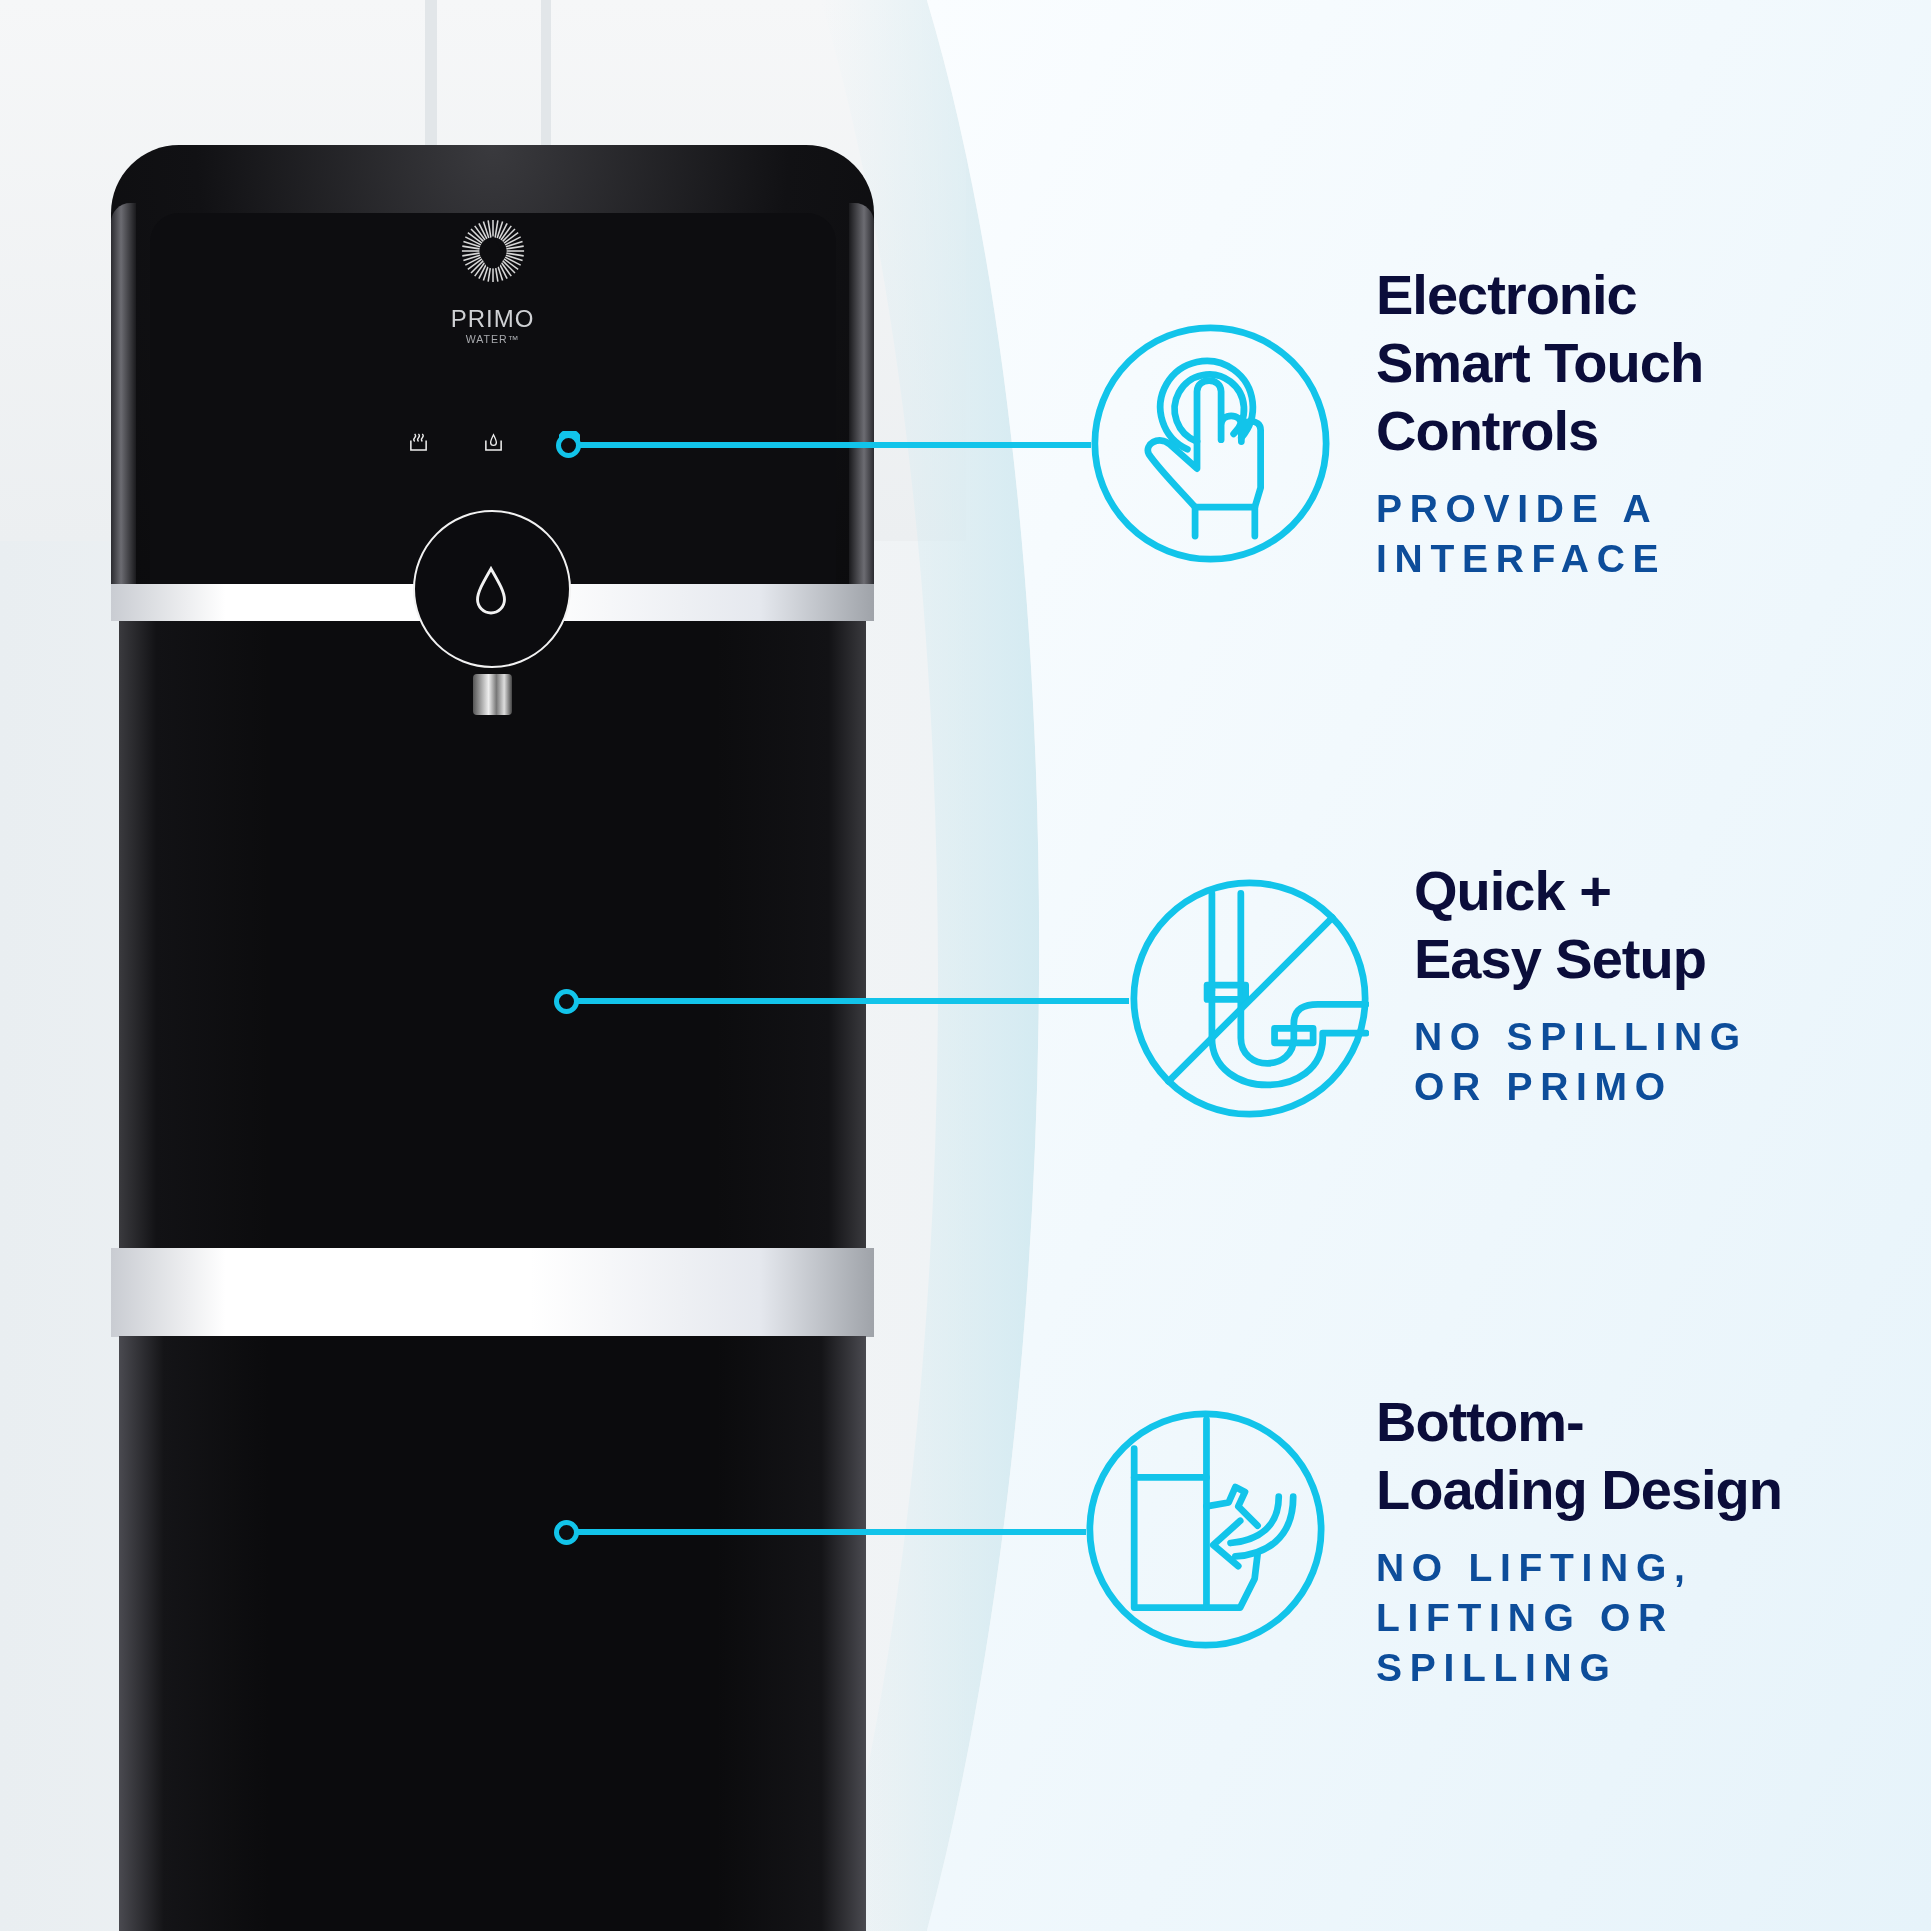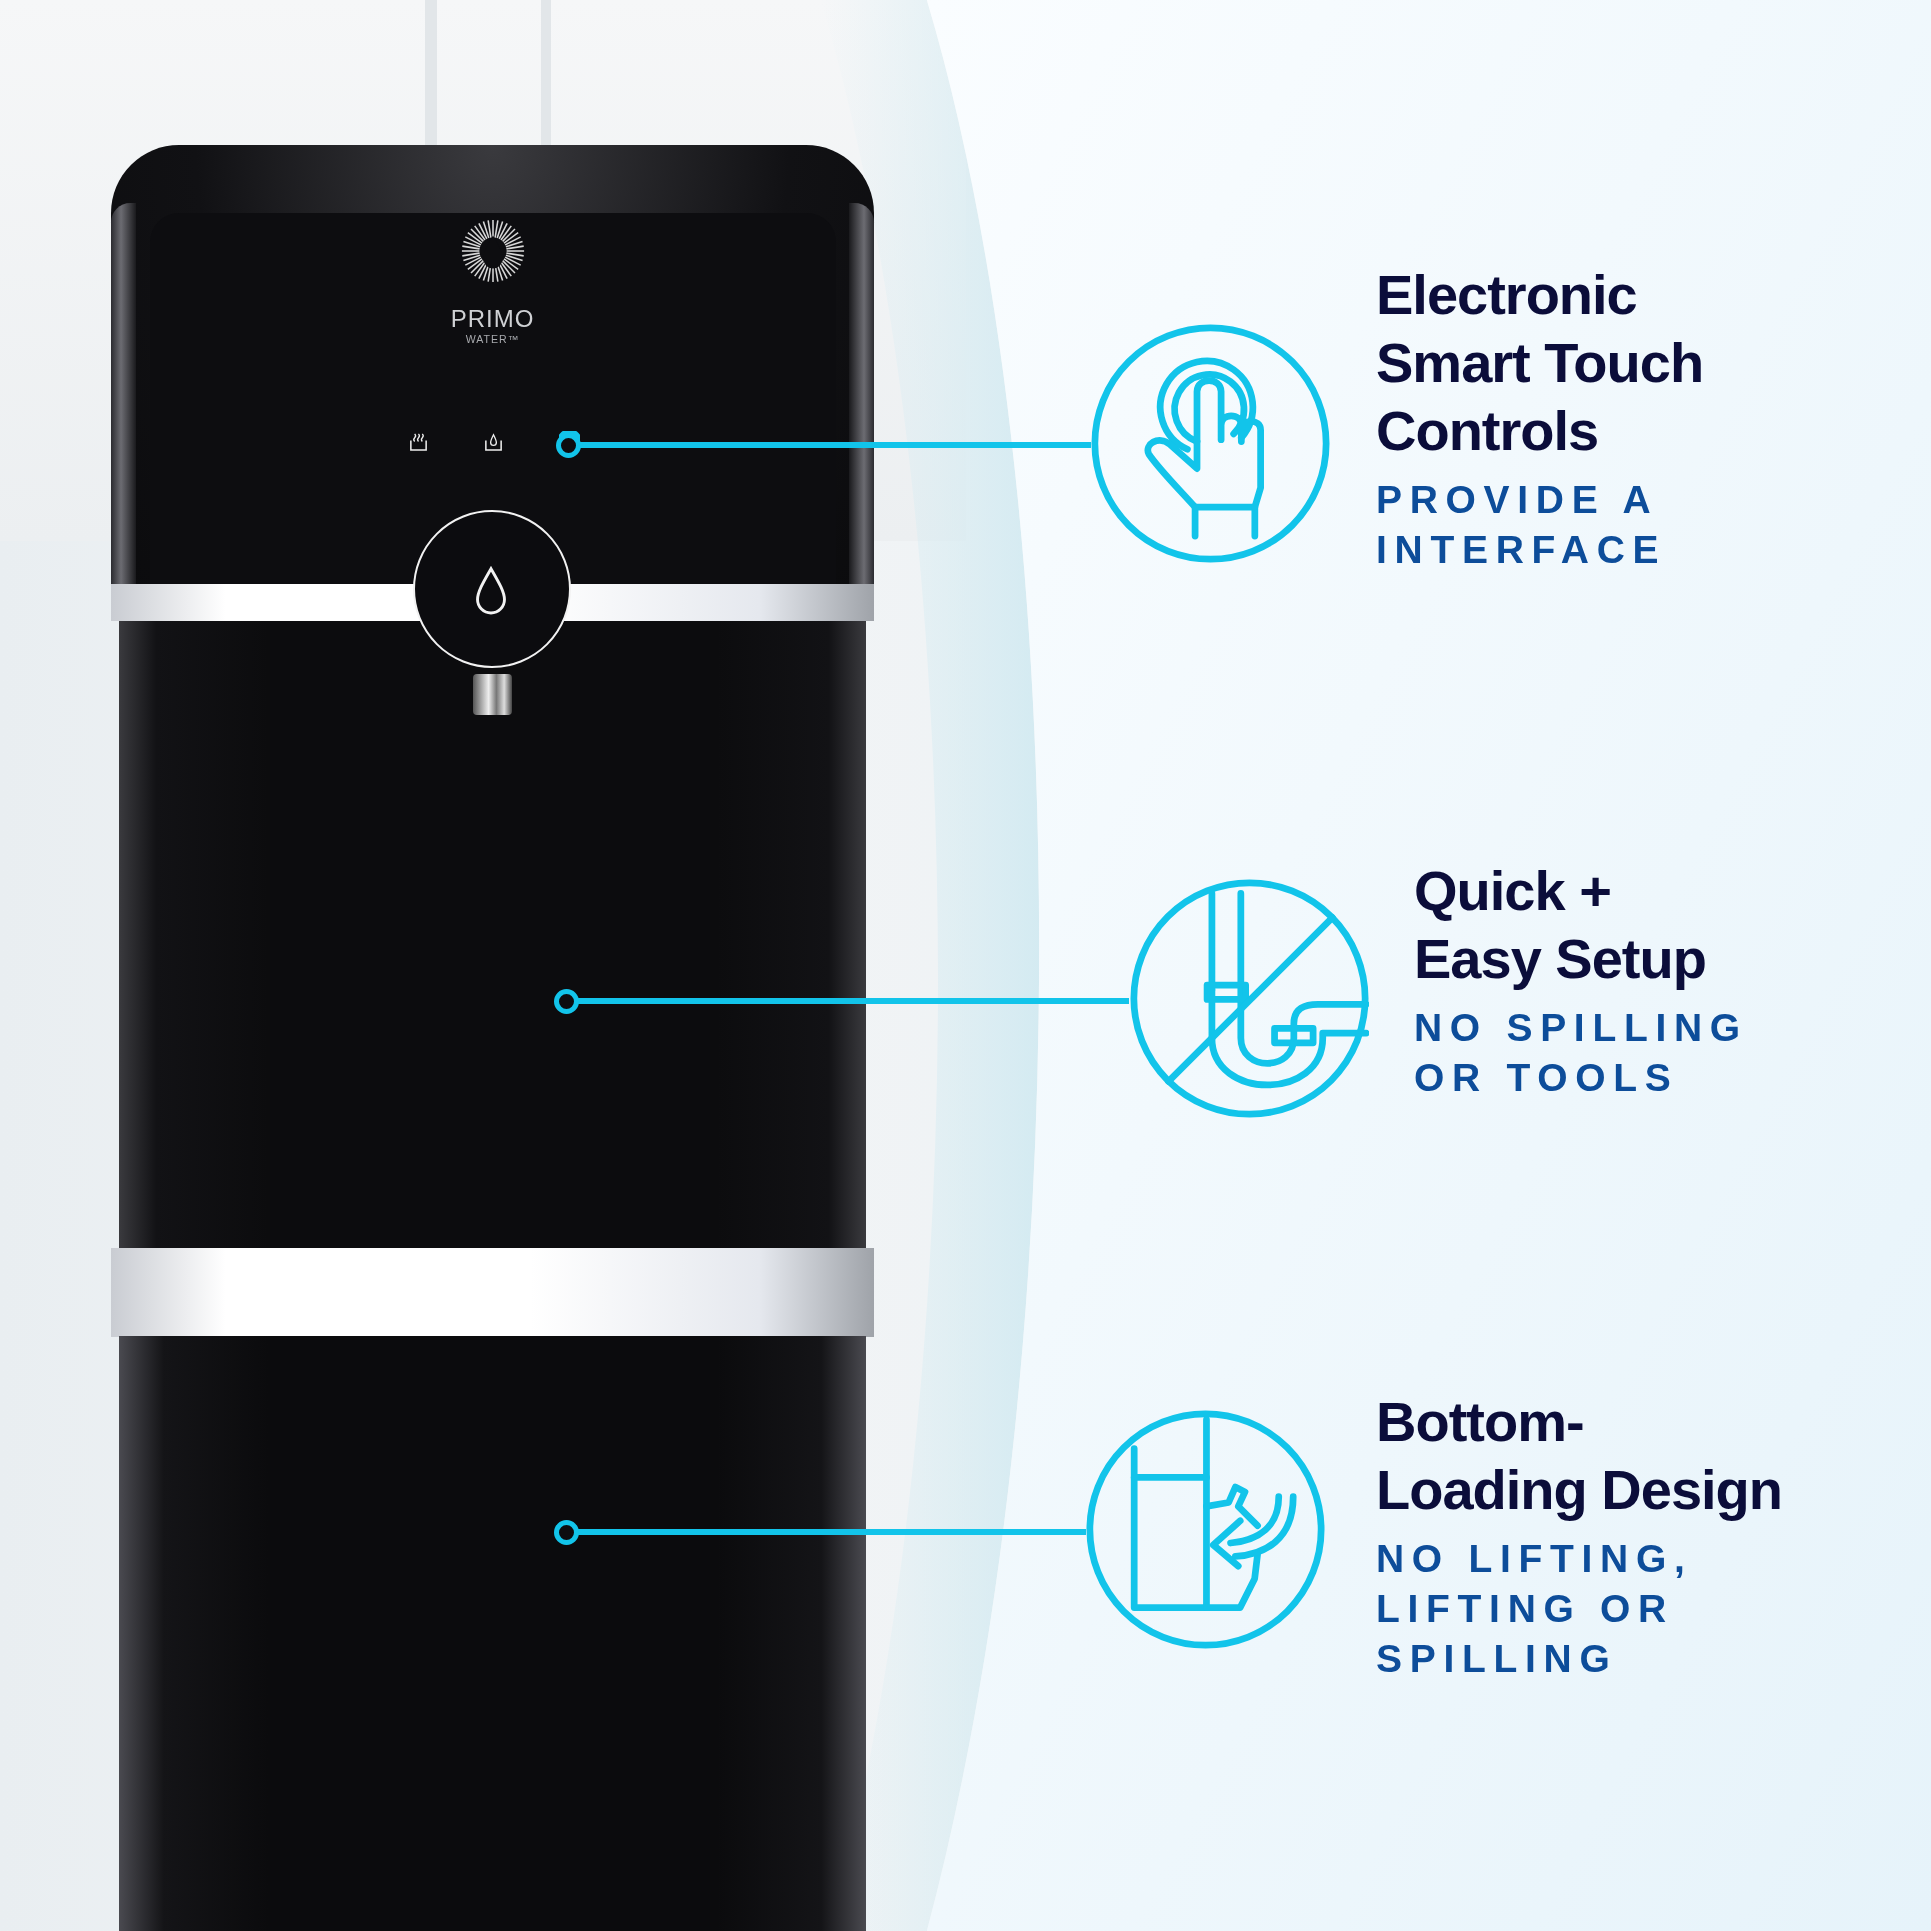--- a/index.html
+++ b/index.html
@@ -36,21 +36,21 @@
   .dispense-btn { position:absolute; left:302px; top:365px; width:158px; height:158px;
                   border-radius:50%; border:2.9px solid #f2f2f2; background:#0c0c0f; box-sizing:border-box; }
   .spout { position:absolute; left:362px; top:529px; width:39px; height:41px;
            background:linear-gradient(90deg,#555,#eee 40%,#777 60%,#ddd 80%,#444); border-radius:3.9px; }
   .connector { position:absolute; height:5.8px; background:#12c4ea; }
   .conn-dot { position:absolute; width:25px; height:25px; border-radius:50%;
               border:5.8px solid #12c4ea; box-sizing:border-box; background:#0d0d10; }
   .icon-circle { position:absolute; width:239px; height:239px; }
   .feature { position:absolute; }
   .feature-title { color:#0b0d3a; font-size:56px; font-weight:bold; line-height:68px; letter-spacing:-1px; }
-  .feature-desc { color:#0d4d9a; font-size:39px; font-weight:bold; letter-spacing:7.7px; line-height:50px; margin-top:10px; }
+  .feature-desc { color:#0d4d9a; font-size:39px; font-weight:bold; letter-spacing:7.7px; line-height:50px; margin-top:19px; }
 </style>
 </head>
 <body>
 
 <div class="bg-photo"></div>
 <div class="bg-cabinet"></div>
 <div class="bg-panel-line" style="left:425px;top:0;width:11.6px;height:541px;"></div>
 <div class="bg-panel-line" style="left:541px;top:0;width:9.7px;height:541px;"></div>
 
 <svg class="curve-panel" viewBox="0 0 2000 2000">
@@ -209,21 +209,21 @@
   </div>
 </div>
 
 <div class="feature" style="left:1414px;top:857px;">
   <div class="feature-title">
     <div>Quick +</div>
     <div>Easy Setup</div>
   </div>
   <div class="feature-desc">
     <div>NO SPILLING</div>
-    <div>OR TOOLS</div>
+    <div>OR PRIMO</div>
   </div>
 </div>
 
 <div class="feature" style="left:1376px;top:1388px;">
   <div class="feature-title">
     <div>Bottom-</div>
     <div>Loading Design</div>
   </div>
   <div class="feature-desc">
     <div>NO LIFTING,</div>

